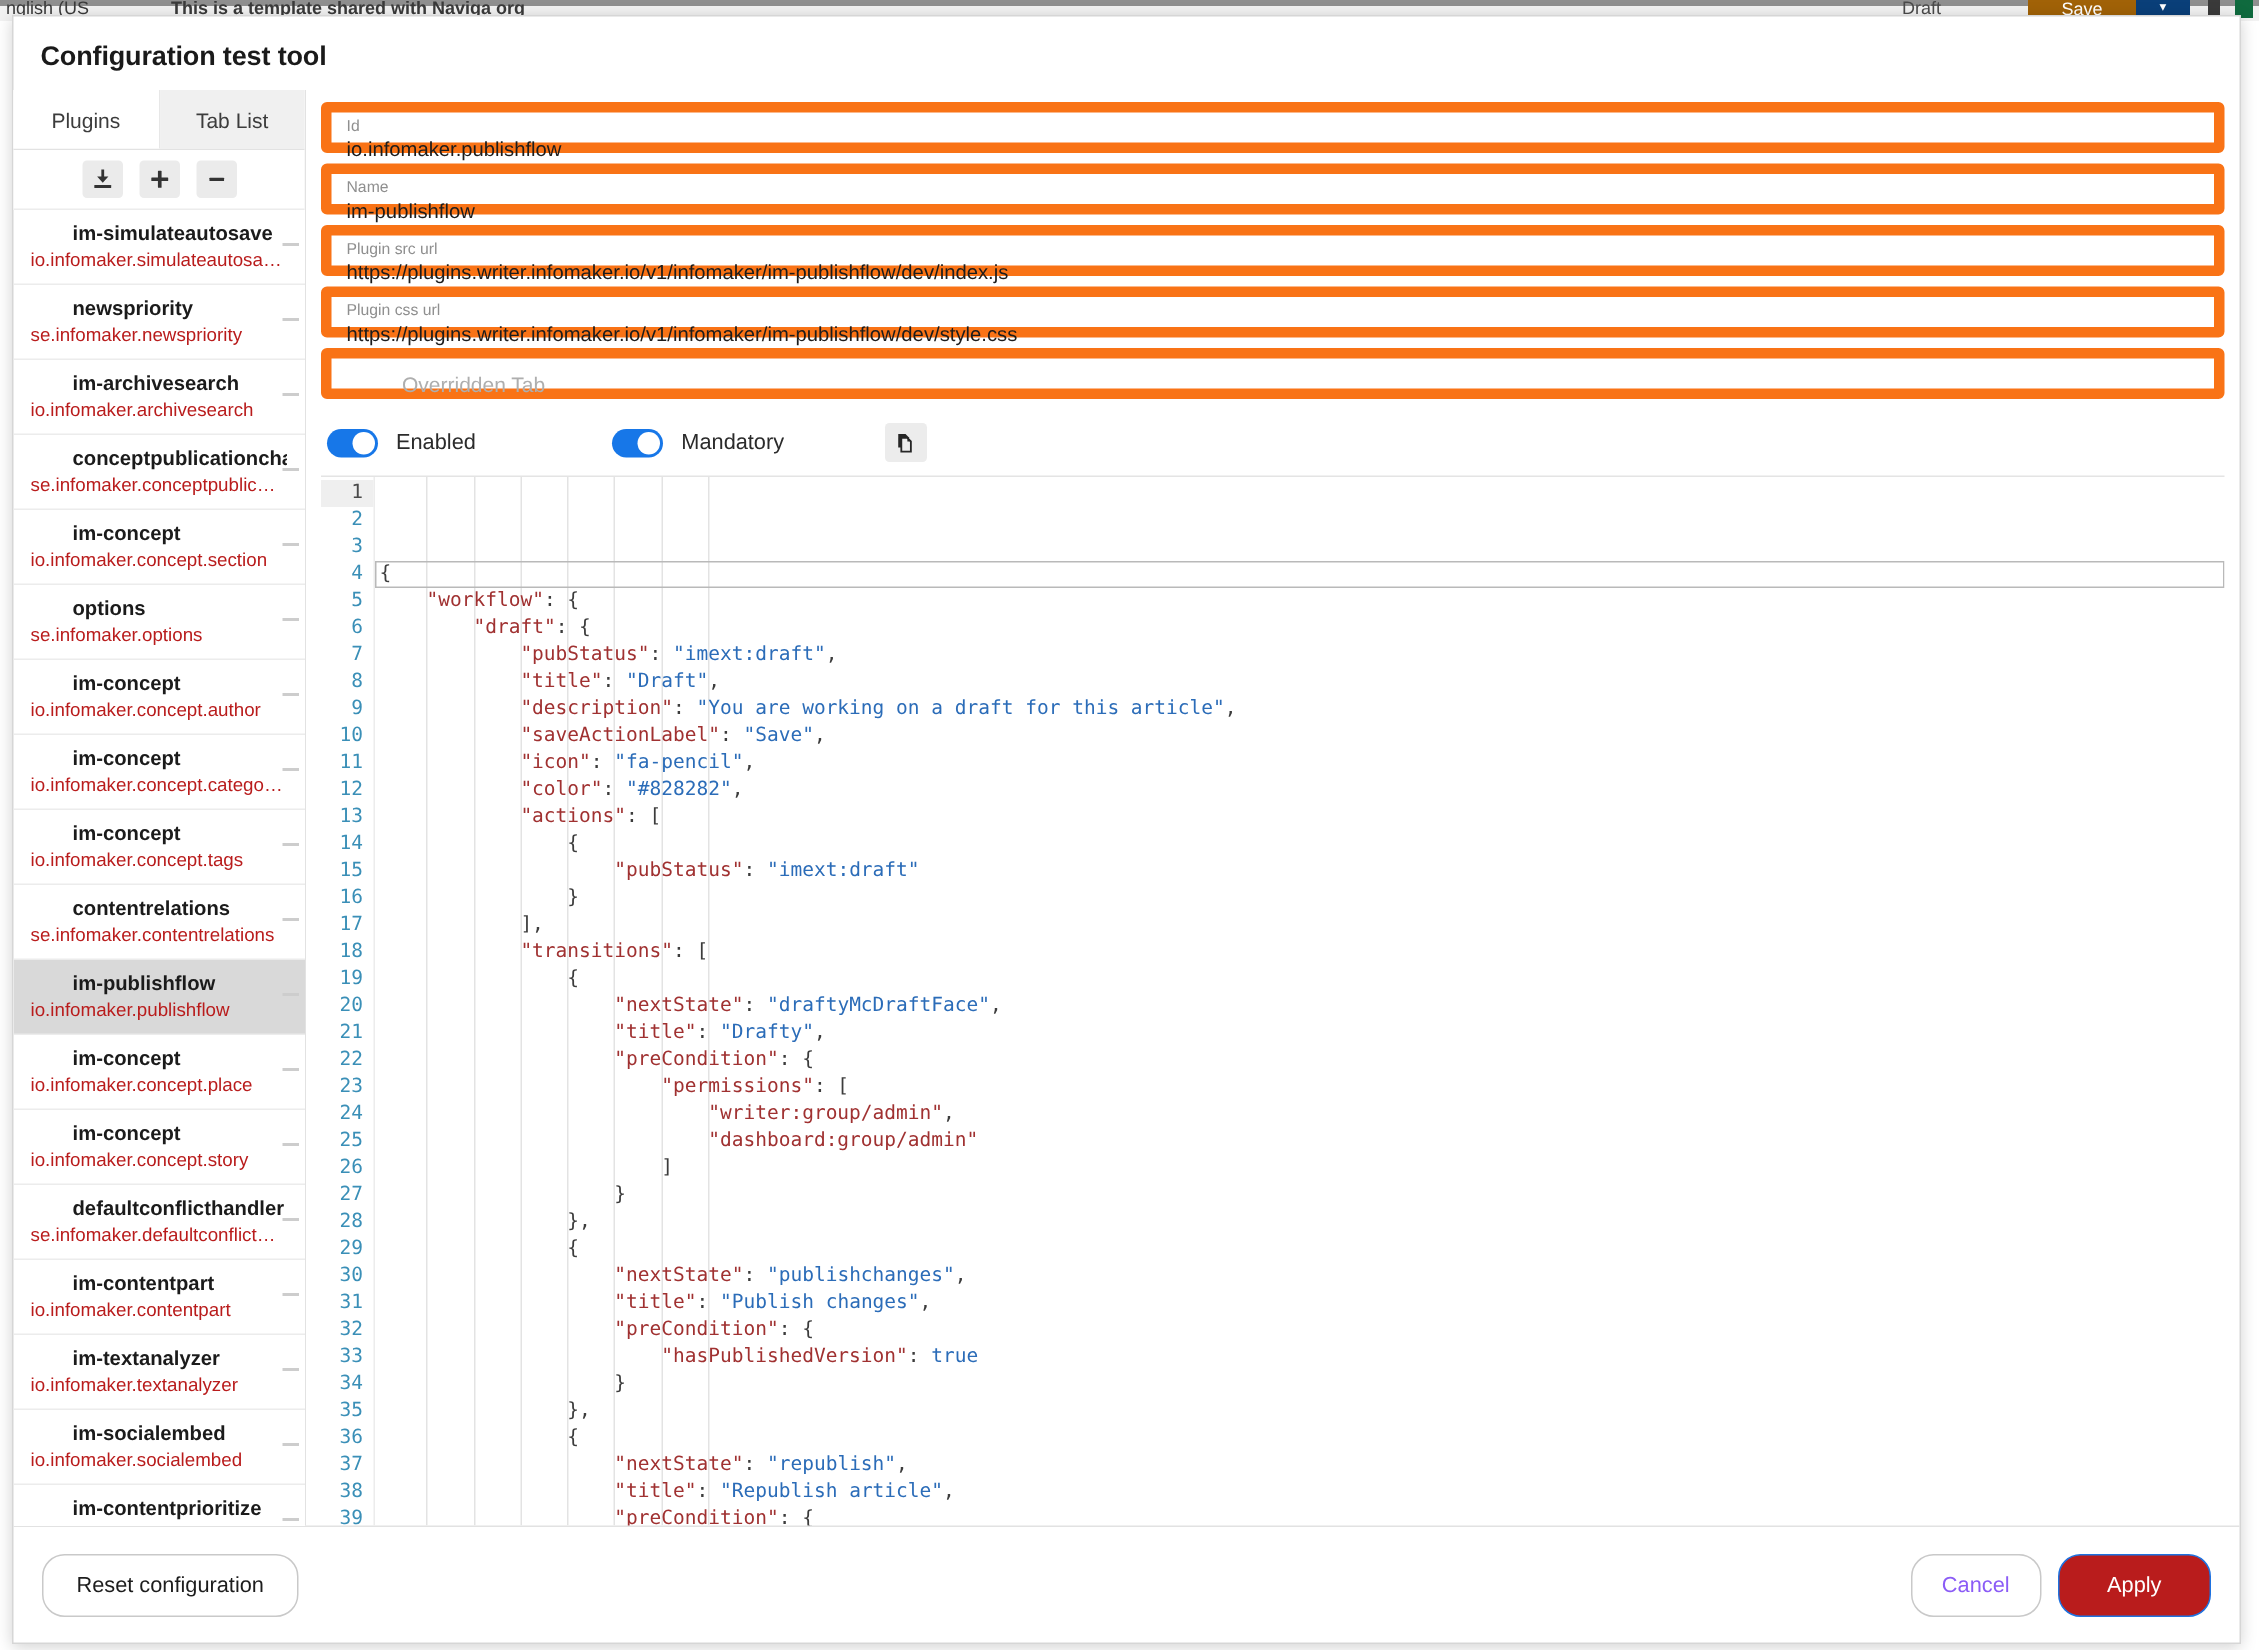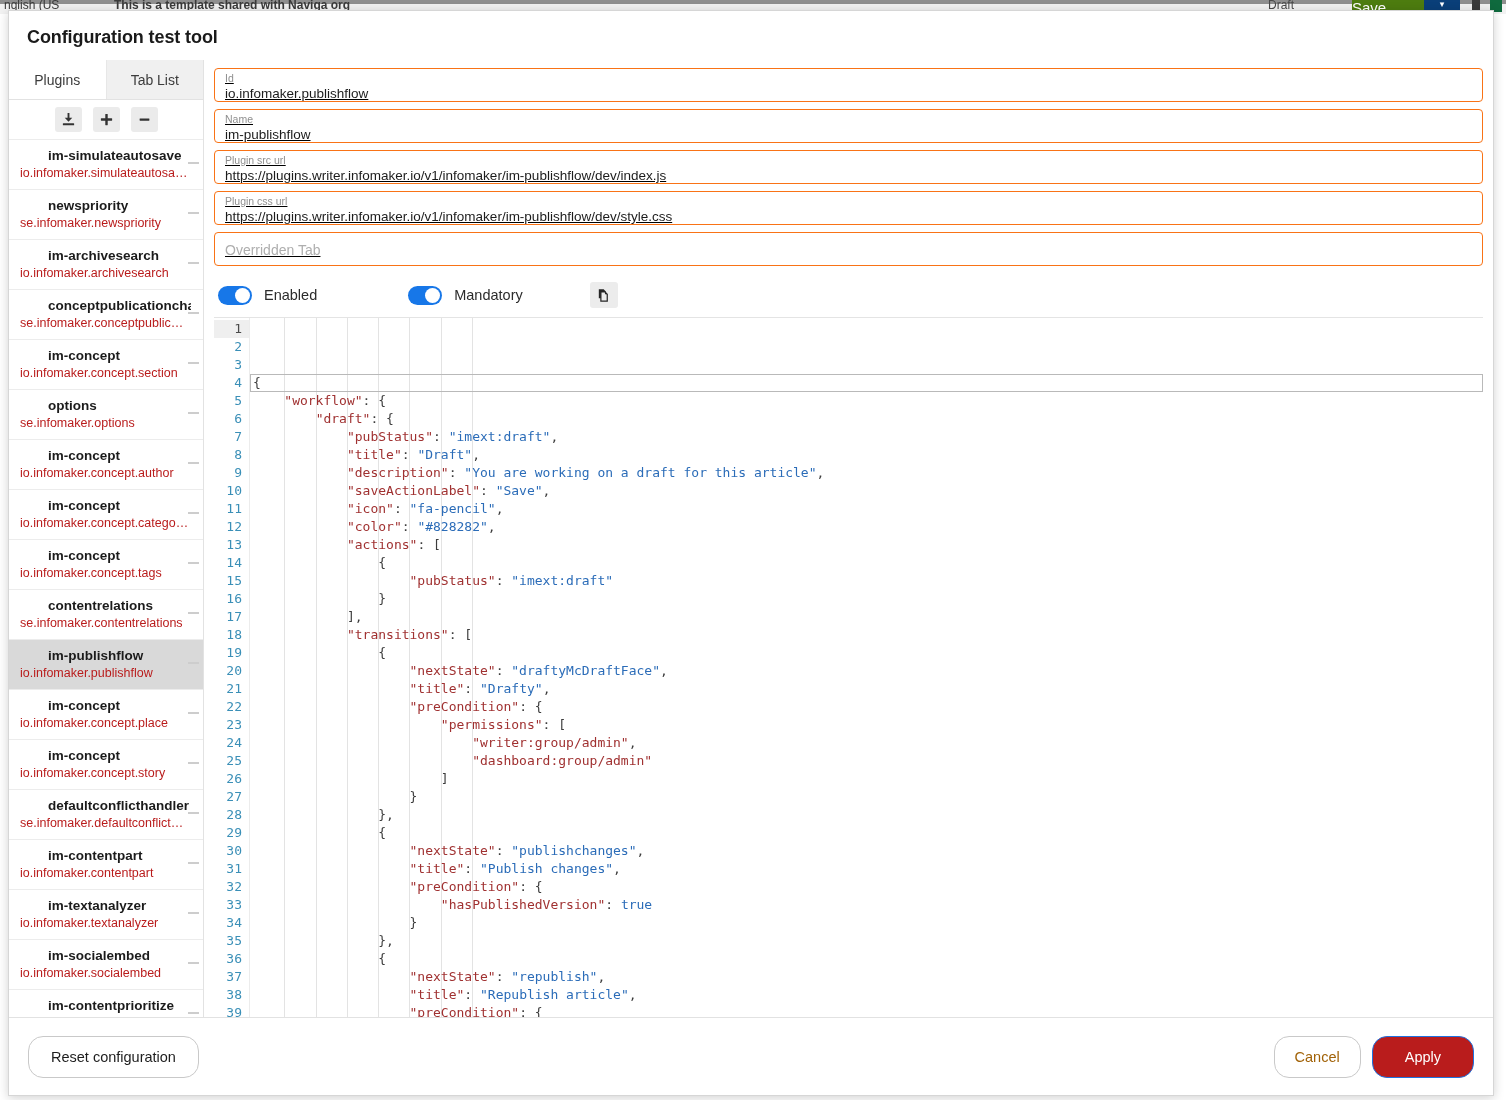--- a/index.html
+++ b/index.html
@@ -23,22 +23,22 @@
   }
   #backdrop .bd-txt {
     position: absolute; top: -2px;
     font-size: 12px; color: #3a3a3a; white-space: nowrap;
   }
   #backdrop .bd-lang { left: 4px; }
   #backdrop .bd-tmpl { left: 114px; font-weight: 600; }
   #backdrop .bd-draft { left: 1268px; color: #4a4a4a; }
   #backdrop .bd-save {
     position: absolute; left: 1352px; top: -1px;
-    width: 72px; height: 15px; background: #4d7c0f;
-    color: #fff; font-size: 15px; 
+    width: 72px; height: 15px; background: #a16207;
+    color: #fff; font-size: 12px; text-align: center;
   }
   #backdrop .bd-arrow {
     position: absolute; left: 1424px; top: -1px;
     width: 36px; height: 15px; background: #0a3f79; color: #fff;
     font-size: 9px; text-align: center;
   }
   #backdrop .bd-sq1 {
     position: absolute; left: 1472px; top: -2px; width: 8px; height: 14px;
     background: #3a3a3a;
   }
@@ -153,41 +153,40 @@
   
   .right-panel {
     flex: 1;
     display: flex; flex-direction: column;
     min-width: 0; min-height: 0;
     padding: 8px 10px 0 10px;
   }
 
   .field {
     position: relative;
-    border: 1px solid #f97316;
+    border: 7px solid #f97316;
     border-radius: 4px;
     height: 34px;
     margin-bottom: 7px;
     background: #fff;
     padding: 3px 10px 0 10px;
     cursor: text;
-    text-decoration: underline;
   }
   .field-label {
     font-size: 10.5px; color: #8f8f8f; line-height: 13px;
   }
   .field-value {
     font-size: 13.5px; color: #1c1c1c; line-height: 17px;
     white-space: nowrap; overflow: hidden;
   }
   .field.placeholder-only {
     height: 34px; padding-top: 8px;
   }
   .field-placeholder {
-    font-size: 14px; color: #aeaeae; line-height: 18px;
+    font-size: 14px; color: #aeaeae; line-height: 18px; margin-left: 37px;
   }
 
   .toggle-row {
     display: flex; align-items: center;
     height: 44px;
     padding-left: 4px;
     gap: 16px;
   }
   .toggle-wrap { display: flex; align-items: center; }
   .switch {
@@ -280,21 +279,21 @@
     border-radius: 15px;
     cursor: pointer;
     display: flex; align-items: center; justify-content: center;
   }
   .btn-outline {
     height: 42px; padding: 0 22px;
     background: #fff; border: 1px solid #c9c9c9; color: #1d1d1d;
   }
   .btn-cancel {
     height: 42px; padding: 0 20px;
-    background: #fff; border: 1px solid #c9c9c9; color: #a16207;
+    background: #fff; border: 1px solid #c9c9c9; color: #8b5cf6;
     margin-right: 11px;
   }
   .btn-primary {
     height: 42px; padding: 0 32px;
     background: #b91c1c; border: 1px solid #1e72e0; color: #fff;
   }
   .spacer { flex: 1; }
 </style>
 </head>
 <body>

